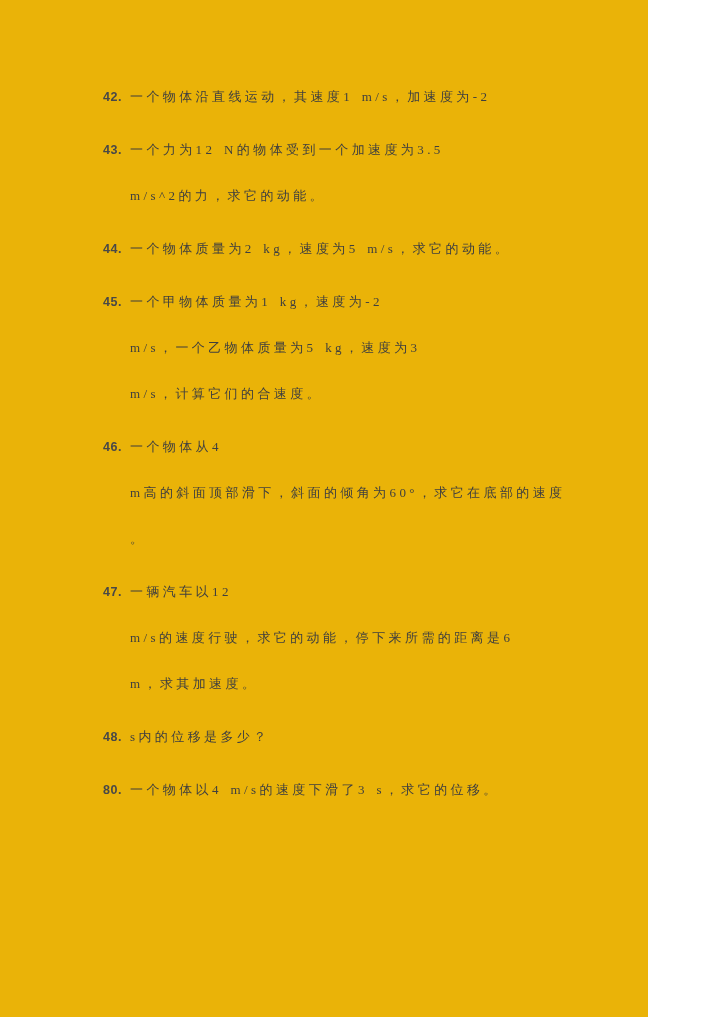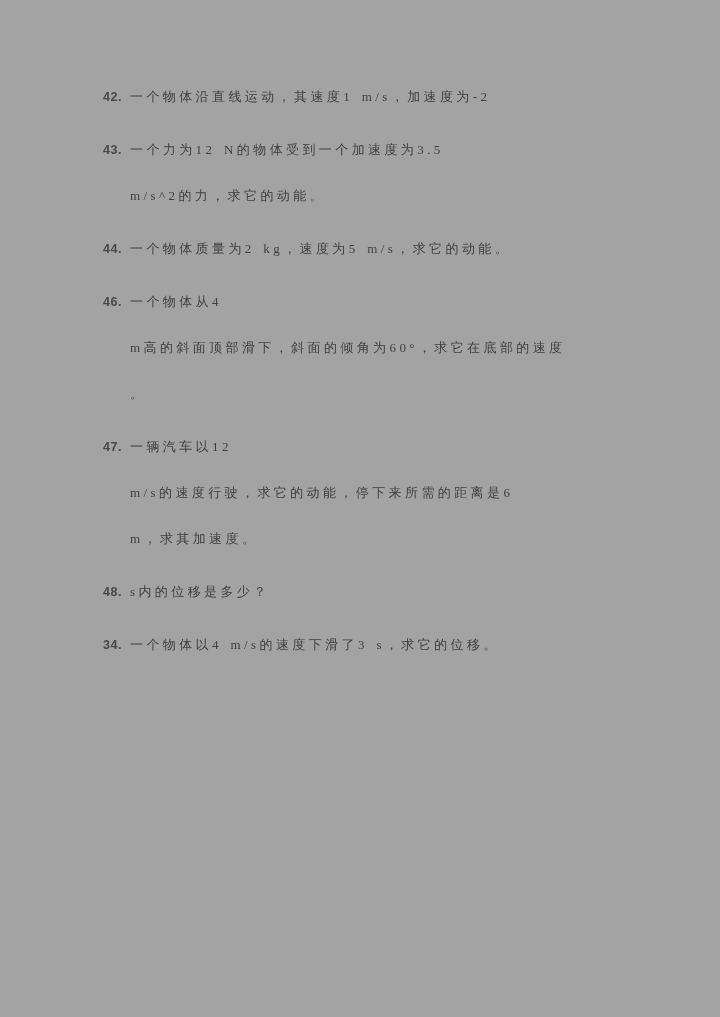--- a/index.html
+++ b/index.html
@@ -2,23 +2,23 @@
 <html><head>
 <meta charset="utf-8">
 <style>
   html, body {
     margin: 0;
     padding: 0;
     background: #ffffff;
   }
   .page {
     position: relative;
-    width: 720px;
+    width: 648px;
     height: 1017px;
-    background: #a3a3a3;
+    background: #eab308;
     overflow: hidden;
     box-sizing: border-box;
   }
   .content {
     position: absolute;
     top: 74px;
     left: 130px;
     right: 40px;
   }
   .item {
@@ -63,20 +63,26 @@
       <span class="num">43.</span>
       <div class="line">一个力为12 N的物体受到一个加速度为3.5</div>
       <div class="line">m/s^2的力，求它的动能。</div>
     </div>
 
     <div class="item">
       <span class="num">44.</span>
       <div class="line">一个物体质量为2 kg，速度为5 m/s，求它的动能。</div>
     </div>
 
+    <div class="item">
+      <span class="num">45.</span>
+      <div class="line">一个甲物体质量为1 kg，速度为-2</div>
+      <div class="line">m/s，一个乙物体质量为5 kg，速度为3</div>
+      <div class="line">m/s，计算它们的合速度。</div>
+    </div>
 
     <div class="item">
       <span class="num">46.</span>
       <div class="line">一个物体从4</div>
       <div class="line">m高的斜面顶部滑下，斜面的倾角为60°，求它在底部的速度</div>
       <div class="line">。</div>
     </div>
 
     <div class="item">
       <span class="num">47.</span>
@@ -84,18 +90,18 @@
       <div class="line">m/s的速度行驶，求它的动能，停下来所需的距离是6</div>
       <div class="line">m，求其加速度。</div>
     </div>
 
     <div class="item">
       <span class="num">48.</span>
       <div class="line">s内的位移是多少？</div>
     </div>
 
     <div class="item">
-      <span class="num">34.</span>
+      <span class="num">80.</span>
       <div class="line">一个物体以4 m/s的速度下滑了3 s，求它的位移。</div>
     </div>
 
   </div>
 </div>
 
 </body></html>

